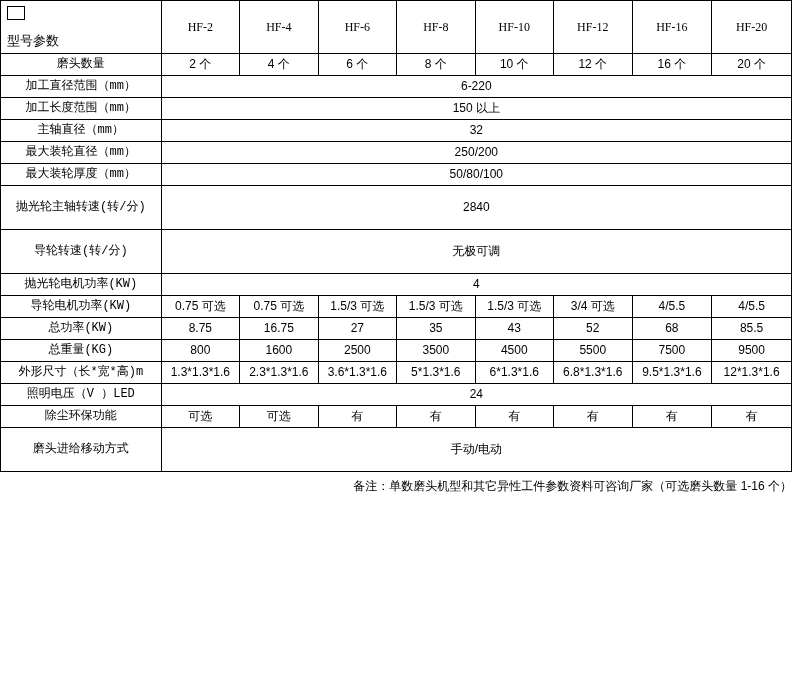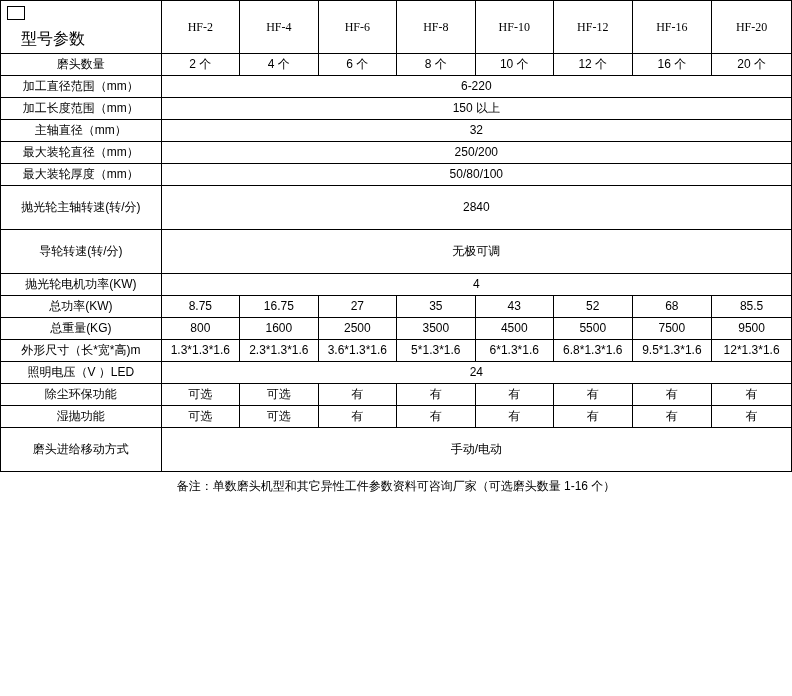--- a/index.html
+++ b/index.html
@@ -35,39 +35,40 @@
   col.c7 { width: 66px; }
   col.c8 { width: 66px; }
 
   .corner-cell {
     position: relative;
     height: 46px;
     padding: 0;
   }
   .corner-label {
     position: absolute;
-    left: 20px;
+    left: 6px;
     bottom: 4px;
-    font-size: 16px;
+    font-size: 13px;
   }
   .corner-box {
     position: absolute;
     left: 6px;
     top: 5px;
     width: 16px;
     height: 12px;
     border: 1px solid #000000;
   }
   .model-head {
     font-weight: bold;
     font-size: 13px;
     font-family: Liberation Serif, serif;
   }
   .rowlabel {
     font-size: 12px;
+    font-family: Liberation Mono, monospace;
   }
   .small {
     font-size: 11px;
   }
   .xsmall {
     font-size: 10px;
   }
   .tall {
     height: 44px;
   }
@@ -139,20 +140,31 @@
       </tr>
       <tr class="tall">
         <td class="rowlabel">导轮转速(转/分)</td>
         <td colspan="8">无极可调</td>
       </tr>
       <tr>
         <td class="rowlabel">抛光轮电机功率(KW)</td>
         <td colspan="8">4</td>
       </tr>
       <tr>
+        <td class="rowlabel">导轮电机功率(KW)</td>
+        <td class="small">0.75 可选</td>
+        <td class="small">0.75 可选</td>
+        <td class="small">1.5/3 可选</td>
+        <td class="small">1.5/3 可选</td>
+        <td class="small">1.5/3 可选</td>
+        <td class="small">3/4 可选</td>
+        <td class="small">4/5.5</td>
+        <td class="small">4/5.5</td>
+      </tr>
+      <tr>
         <td class="rowlabel">总功率(KW)</td>
         <td>8.75</td>
         <td>16.75</td>
         <td>27</td>
         <td>35</td>
         <td>43</td>
         <td>52</td>
         <td>68</td>
         <td>85.5</td>
       </tr>
@@ -186,31 +198,20 @@
         <td class="rowlabel">除尘环保功能</td>
         <td>可选</td>
         <td>可选</td>
         <td>有</td>
         <td>有</td>
         <td>有</td>
         <td>有</td>
         <td>有</td>
         <td>有</td>
       </tr>
-      <tr>
-        <td class="rowlabel">湿抛功能</td>
-        <td>可选</td>
-        <td>可选</td>
-        <td>有</td>
-        <td>有</td>
-        <td>有</td>
-        <td>有</td>
-        <td>有</td>
-        <td>有</td>
-      </tr>
       <tr class="tall">
         <td class="rowlabel">磨头进给移动方式</td>
         <td colspan="8">手动/电动</td>
       </tr>
     </tbody>
 </table>
 
-<div id="note-line" style="text-align:center;font-size:12px;padding-top:6px;">备注：单数磨头机型和其它异性工件参数资料可咨询厂家（可选磨头数量 1-16 个）</div>
+<div id="note-line" style="text-align:right;font-size:12px;padding-top:6px;">备注：单数磨头机型和其它异性工件参数资料可咨询厂家（可选磨头数量 1-16 个）</div>
 
 </body></html>

